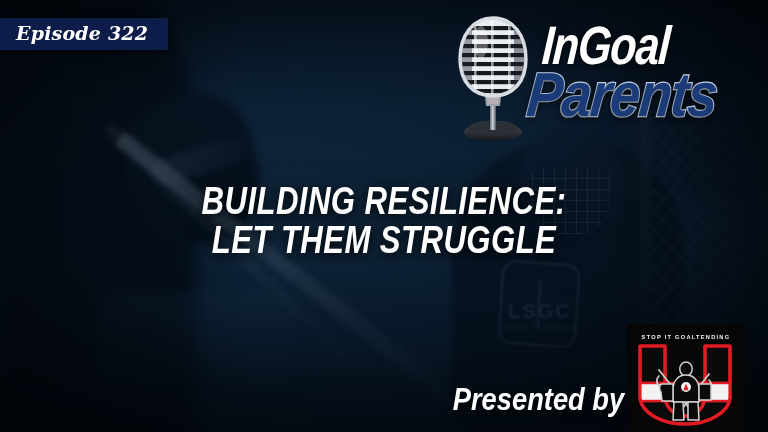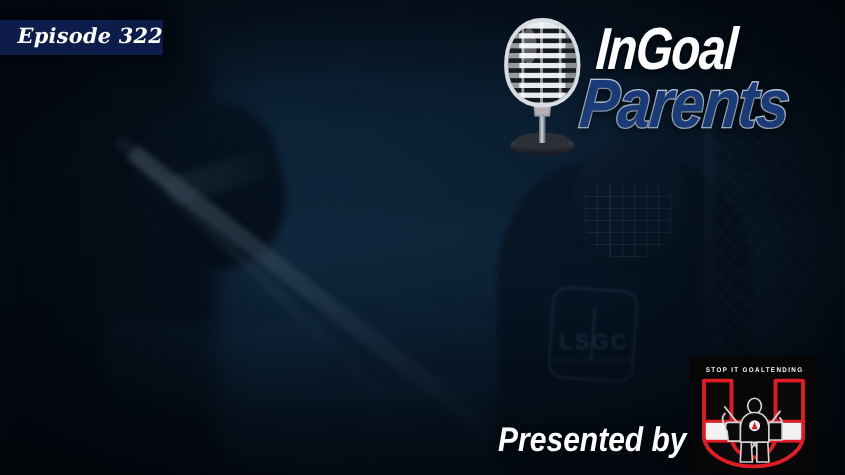--- a/index.html
+++ b/index.html
@@ -139,21 +139,21 @@
   }
   .vignette{
     position:absolute; inset:0;
     background:radial-gradient(108% 88% at 50% 48%, rgba(0,0,0,0) 38%, rgba(0,0,0,.55) 82%, rgba(0,0,0,.86) 100%);
   }
 
   
   .ep-badge{
     position:absolute; left:0; top:18px;
     background:#0d1c49;
-    padding:5px 0 6px 16px;
+    padding:5px 20px 6px 16px;
     color:#fff;
     font-family:"DejaVu Serif", serif;
     font-style:italic; font-weight:700;
     font-size:19px; line-height:1.1;
     letter-spacing:.2px;
     white-space:nowrap;
     box-shadow:0 1px 6px rgba(0,0,0,.5);
   }
 
   
@@ -326,20 +326,24 @@
         <ellipse cx="31" cy="28" rx="7" ry="16" fill="rgba(255,255,255,.30)"></ellipse>
       </svg>
     </div>
 
     <div class="brand-text">
       <div class="brand-ingoal">InGoal</div>
       <div class="brand-parents">Parents</div>
     </div>
   </div>
 
+  <div class="title">
+    <span class="title-line">BUILDING RESILIENCE:</span>
+    <span class="title-line">LET THEM STRUGGLE</span>
+  </div>
 
   <div class="presented">Presented by</div>
 
   <div class="sponsor">
     <div class="sponsor-title">STOP IT GOALTENDING</div>
 
     <div class="sponsor-mark">
       <svg viewBox="0 0 102 82" width="102" height="82" aria-hidden="true">
 
         <path d="M5 2 H30 V52 A20 20 0 0 0 70 52 V2 H95 V54 A45 28 0 0 1 50 80 A45 28 0 0 1 5 54 Z" fill="#0a0a0a" stroke="#e01b24" stroke-width="3.2" stroke-linejoin="round"></path>

